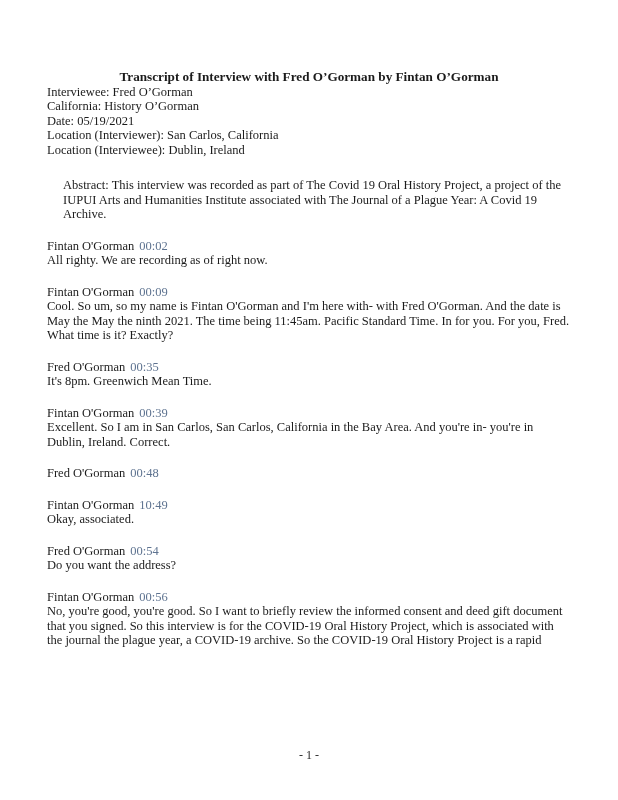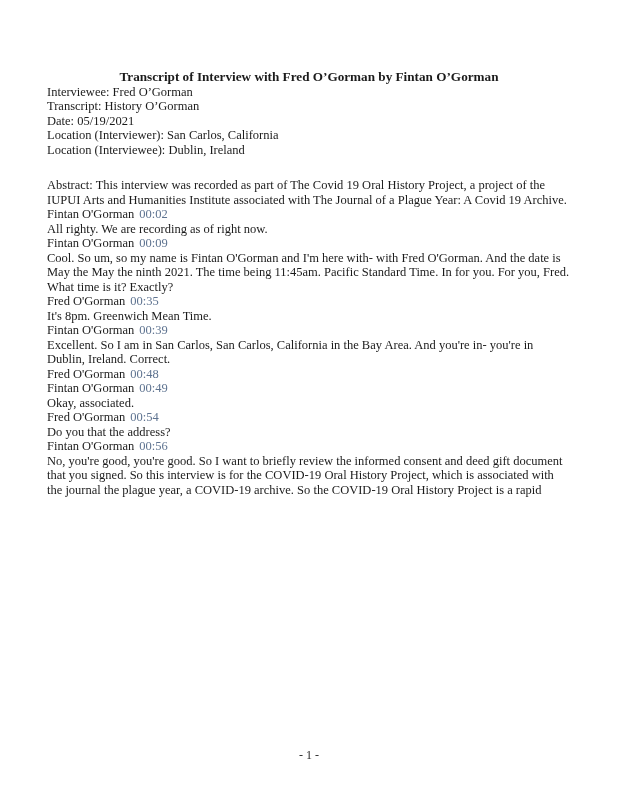--- a/index.html
+++ b/index.html
@@ -24,24 +24,24 @@
     font-size: 13.2px;
     font-weight: bold;
     text-align: center;
     margin: 0;
     line-height: 14.5px;
   }
   .meta { margin: 0; }
   .meta-row { }
   .b { font-weight: normal; }
   .abstract {
-    margin: 21px 0 0 0;
+    margin: 21px 0 0 16px;
   }
   .transcript { }
-  .utterance { margin-top: 0; }
+  .utterance { margin-top: 17px; }
   .u-head { }
   .ts {
     color: var(--ts-color, #5e7390);
     margin-left: 5px;
   }
   .u-text { }
   .footer {
     position: absolute;
     left: 0;
     top: 748px;
@@ -54,21 +54,21 @@
 </head>
 <body>
 
 <div class="page">
 
   <h1 class="title">Transcript of Interview with Fred O’Gorman by Fintan O’Gorman</h1>
 
   <div class="meta">
   <div class="meta-row"><span class="b">Interviewee:</span> <span>Fred O’Gorman</span></div>
 
-  <div class="meta-row"><span class="b">Transcript:</span> <span>History O’Gorman</span></div>
+  <div class="meta-row"><span class="b">California:</span> <span>History O’Gorman</span></div>
 
   <div class="meta-row"><span class="b">Date:</span> <span>05/19/2021</span></div>
 
   <div class="meta-row"><span class="b">Location (Interviewer):</span> <span>San Carlos, California</span></div>
 
   <div class="meta-row"><span class="b">Location (Interviewee):</span> <span>Dublin, Ireland</span></div>
 </div>
 
   <p class="abstract"><span class="b">Abstract:</span> <span>This interview was recorded as part of The Covid 19 Oral History Project, a project of the IUPUI Arts and Humanities Institute associated with The Journal of a Plague Year: A Covid 19 Archive.</span></p>
 
@@ -92,27 +92,27 @@
   <div class="utterance">
     <div class="u-head"><span class="b">Fintan O'Gorman</span><span class="ts">00:39</span></div>
     <div class="u-text">Excellent. So I am in San Carlos, San Carlos, California in the Bay Area. And you're in- you're in Dublin, Ireland. Correct.</div>
   </div>
 
   <div class="utterance">
     <div class="u-head"><span class="b">Fred O'Gorman</span><span class="ts">00:48</span></div>
   </div>
 
   <div class="utterance">
-    <div class="u-head"><span class="b">Fintan O'Gorman</span><span class="ts">00:49</span></div>
+    <div class="u-head"><span class="b">Fintan O'Gorman</span><span class="ts">10:49</span></div>
     <div class="u-text">Okay, associated.</div>
   </div>
 
   <div class="utterance">
     <div class="u-head"><span class="b">Fred O'Gorman</span><span class="ts">00:54</span></div>
-    <div class="u-text">Do you that the address?</div>
+    <div class="u-text">Do you want the address?</div>
   </div>
 
   <div class="utterance">
     <div class="u-head"><span class="b">Fintan O'Gorman</span><span class="ts">00:56</span></div>
     <div class="u-text">No, you're good, you're good. So I want to briefly review the informed consent and deed gift document that you signed. So this interview is for the COVID-19 Oral History Project, which is associated with the journal the plague year, a COVID-19 archive. So the COVID-19 Oral History Project is a rapid</div>
   </div>
 </div>
 
   <div class="footer"><span>- 1 -</span></div>
 

